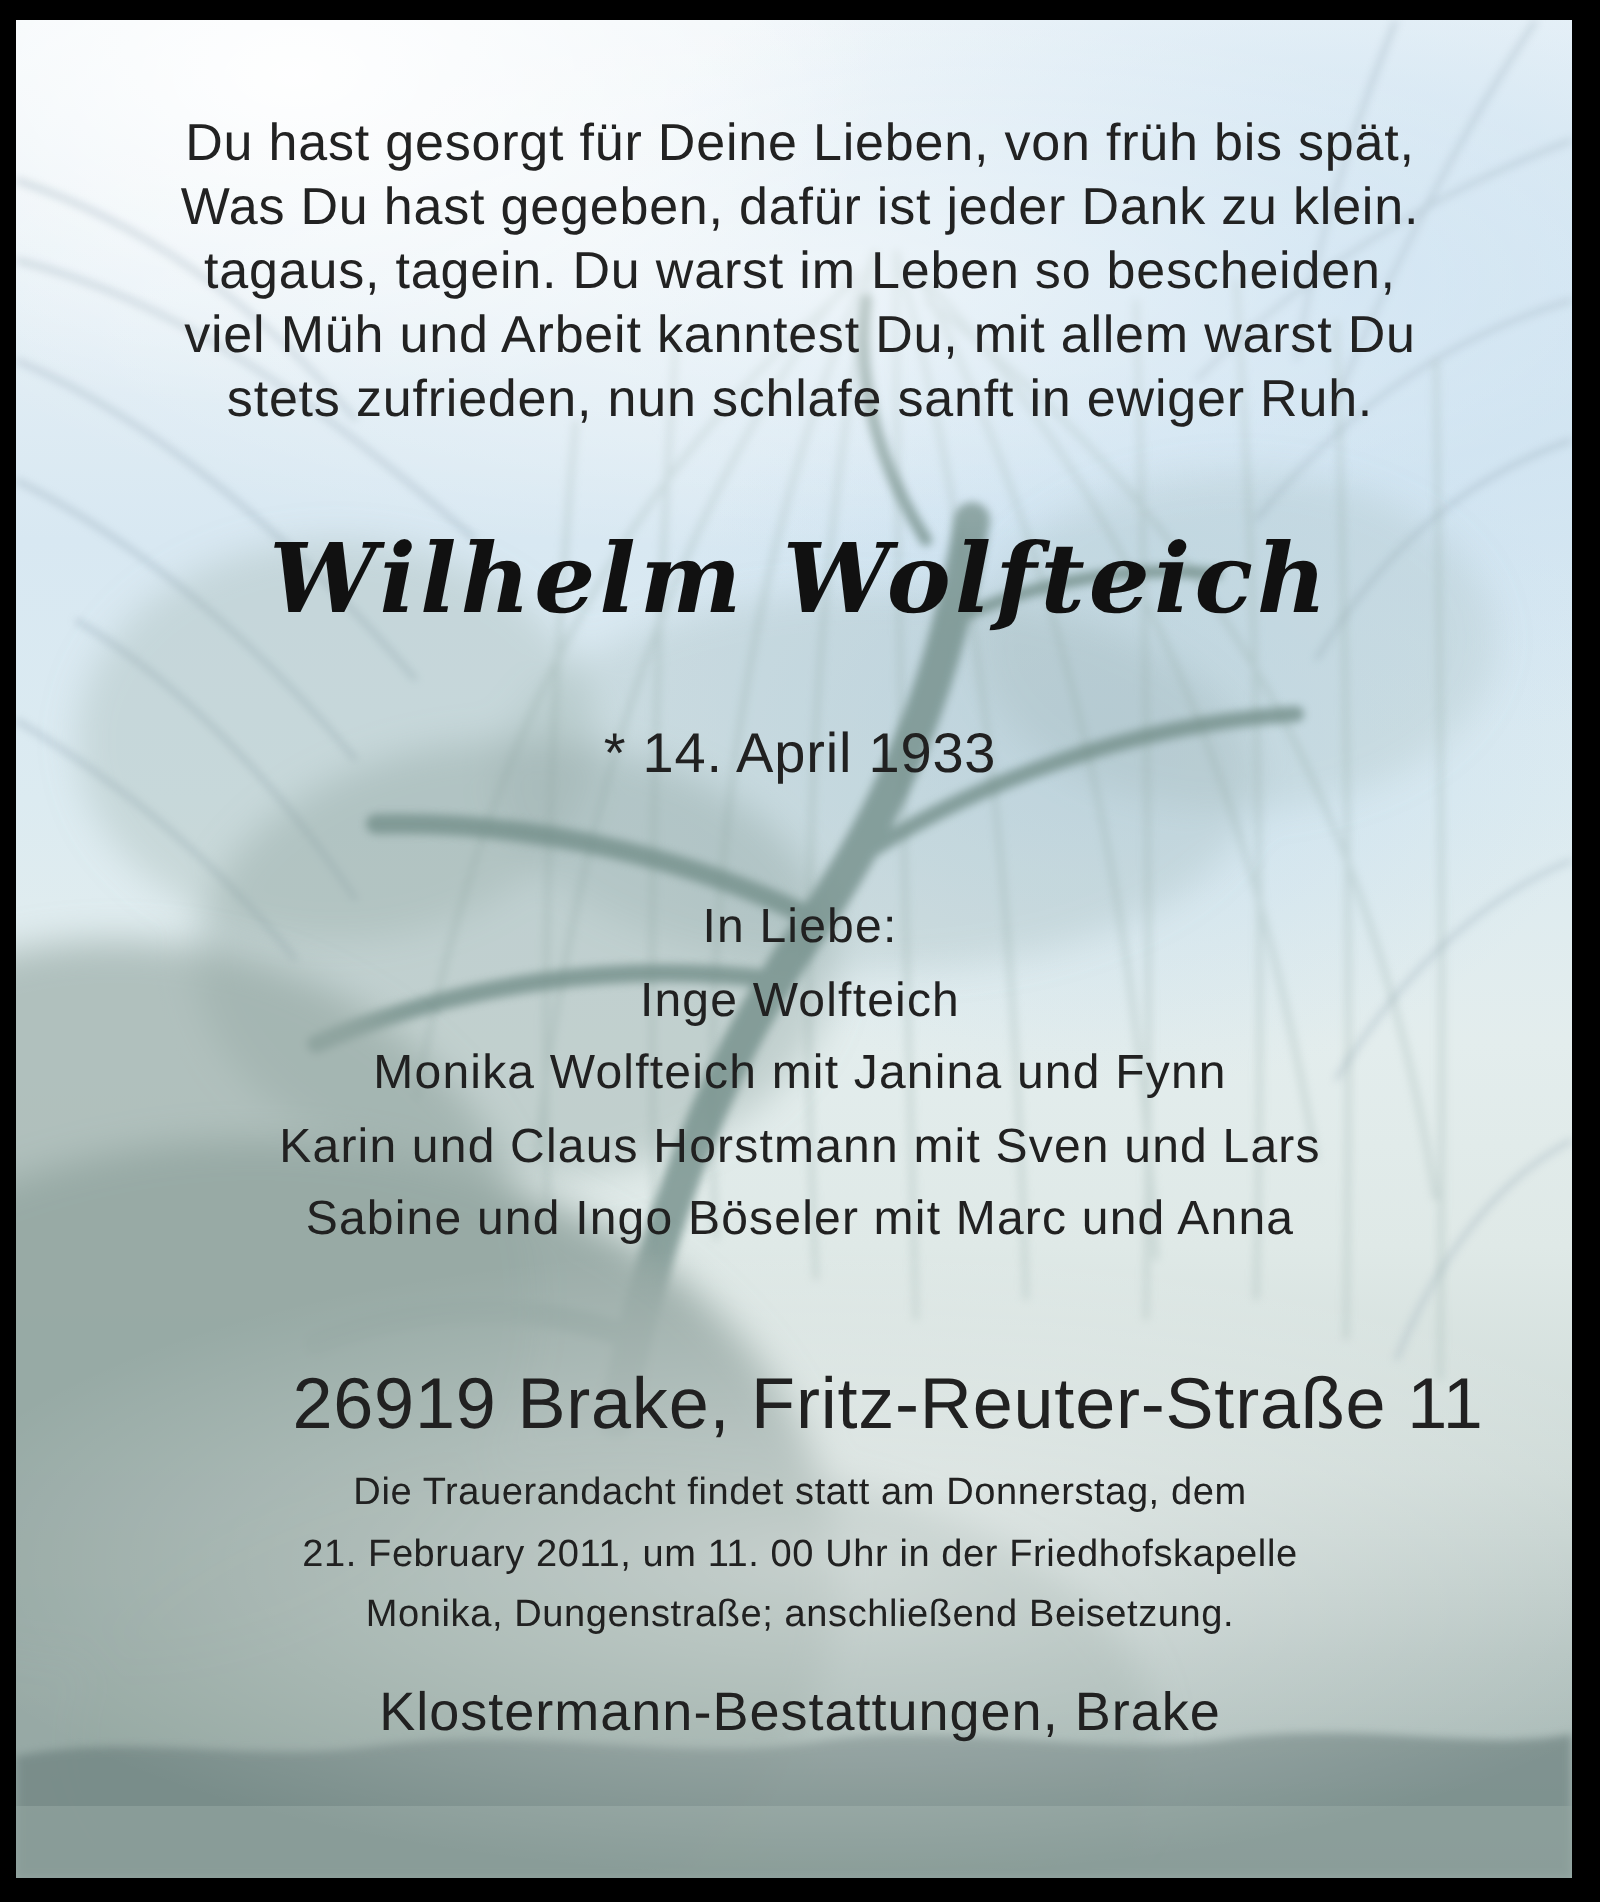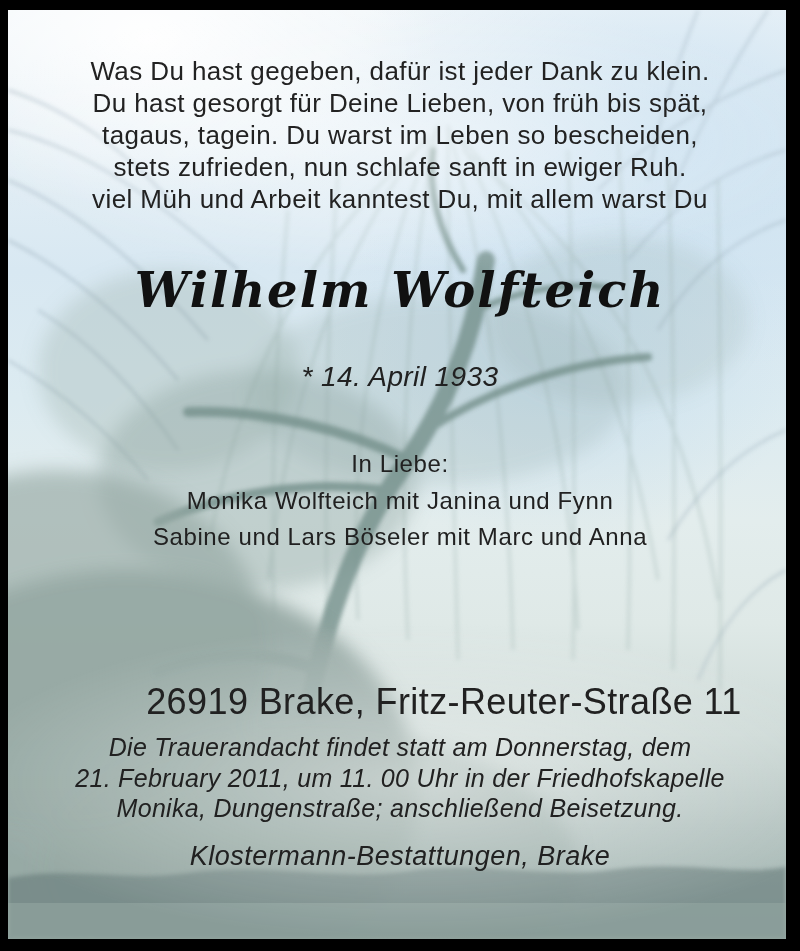--- a/index.html
+++ b/index.html
@@ -54,46 +54,43 @@
     letter-spacing: 2px;
     color: #111;
   }
   .dates {
     top: 361px;
     display: flex;
     justify-content: center;
     gap: 56px;
     font-size: 28px;
     letter-spacing: 0.4px;
-    font-style: italic;
   }
   .mourners {
     top: 446px;
     font-size: 24px;
     line-height: 36.5px;
     letter-spacing: 0.6px;
   }
   .address {
     top: 681px;
     font-size: 36px;
     letter-spacing: 0.4px;
     margin-left: 44px;
   }
   .service {
     top: 732px;
-    font-size: 25px;
+    font-size: 19px;
     line-height: 30.5px;
     letter-spacing: 0.3px;
-    font-style: italic;
   }
   .undertaker {
     top: 841px;
     font-size: 27px;
     letter-spacing: 0.5px;
-    font-style: italic;
   }
 </style>
 </head>
 <body>
 
 <div class="page">
 
   <div class="photo">
     <svg class="tree-svg" viewBox="0 0 778 929" preserveAspectRatio="none">
       <defs>
@@ -168,37 +165,39 @@
       <g>
         <path d="M0,868 C60,856 120,872 180,863 C260,852 330,872 400,861
                  C470,850 540,870 610,859 C680,851 730,866 778,857
                  L778,929 L0,929 Z" fill="#6e8280" opacity="0.7" filter="url(#soft2)"></path>
         <rect x="0" y="893" width="778" height="36" fill="#94a6a2" opacity="0.6"></rect>
       </g>
     </svg>
   </div>
 
   <div class="txt poem">
+    <div>Du hast gesorgt für Deine Lieben, von früh bis spät,</div>
     <div>Was Du hast gegeben, dafür ist jeder Dank zu klein.</div>
-    <div>Du hast gesorgt für Deine Lieben, von früh bis spät,</div>
     <div>tagaus, tagein. Du warst im Leben so bescheiden,</div>
+    <div>viel Müh und Arbeit kanntest Du, mit allem warst Du</div>
     <div>stets zufrieden, nun schlafe sanft in ewiger Ruh.</div>
-    <div>viel Müh und Arbeit kanntest Du, mit allem warst Du</div>
   </div>
 
   <div class="txt name">Wilhelm Wolfteich</div>
 
   <div class="txt dates">
     <span>* 14. April 1933</span>
   </div>
 
   <div class="txt mourners">
     <div>In Liebe:</div>
+    <div>Inge Wolfteich</div>
     <div>Monika Wolfteich mit Janina und Fynn</div>
-    <div>Sabine und Lars Böseler mit Marc und Anna</div>
+    <div>Karin und Claus Horstmann mit Sven und Lars</div>
+    <div>Sabine und Ingo Böseler mit Marc und Anna</div>
   </div>
 
   <div class="txt address">26919 Brake, Fritz-Reuter-Straße 11</div>
 
   <div class="txt service">
     <div>Die Trauerandacht findet statt am Donnerstag, dem</div>
     <div>21. February 2011, um 11. 00 Uhr in der Friedhofskapelle</div>
     <div>Monika, Dungenstraße; anschließend Beisetzung.</div>
   </div>
 

